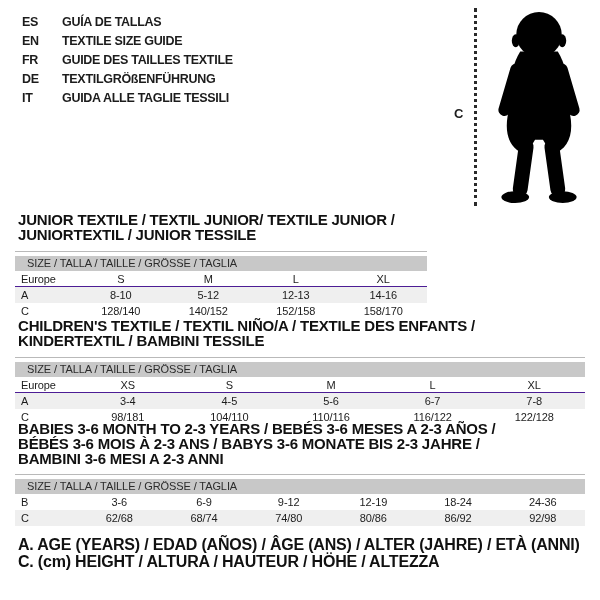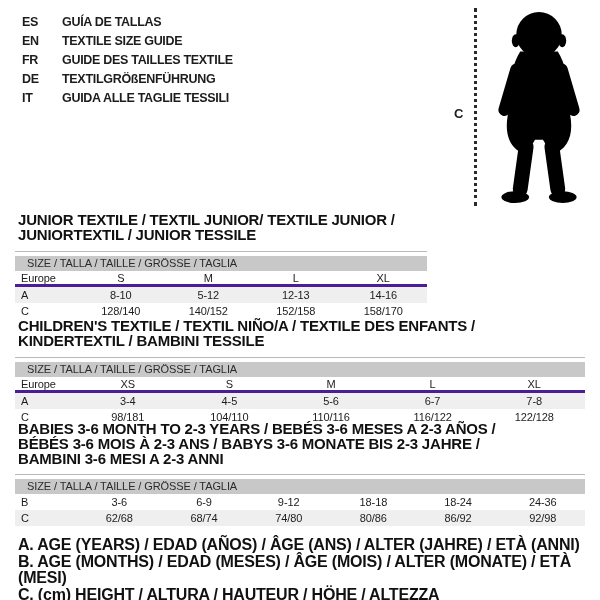--- a/index.html
+++ b/index.html
@@ -82,21 +82,21 @@
     letter-spacing: -0.1px;
   }
   .trow {
     display: flex;
     align-items: center;
     height: 16px;
     font-size: 11px;
     letter-spacing: -0.1px;
   }
   .trow.alt { background: #efefef; }
-  .trow.ruled { border-bottom: 3px solid #4c1d95; }
+  .trow.ruled { border-bottom: 1px solid #4c1d95; }
   .tlabel {
     width: 62px;
     padding-left: 6px;
     text-align: left;
   }
   .tcell { flex: 1; text-align: center; }
 
   #section-junior   { top: 212px; width: 412px; }
   #section-children { top: 318px; width: 570px; }
   #section-babies   { top: 421px; width: 570px; }
@@ -223,35 +223,34 @@
 
   <section class="size-section" id="section-babies">
     <h2 class="section-title">BABIES 3-6 MONTH TO 2-3 YEARS / BEBÉS 3-6 MESES A 2-3 AÑOS / BÉBÉS 3-6 MOIS À 2-3 ANS / BABYS 3-6 MONATE BIS 2-3 JAHRE / BAMBINI 3-6 MESI A 2-3 ANNI</h2>
     <div class="size-table">
       <div class="thead-bar">SIZE / TALLA / TAILLE / GRÖSSE / TAGLIA</div>
       <div class="trow">
         <span class="tlabel">B</span>
         <span class="tcell">3-6</span>
         <span class="tcell">6-9</span>
         <span class="tcell">9-12</span>
-        <span class="tcell">18-18</span>
+        <span class="tcell">12-19</span>
         <span class="tcell">18-24</span>
         <span class="tcell">24-36</span>
       </div>
       <div class="trow alt">
         <span class="tlabel">C</span>
         <span class="tcell">62/68</span>
         <span class="tcell">68/74</span>
         <span class="tcell">74/80</span>
         <span class="tcell">80/86</span>
         <span class="tcell">86/92</span>
         <span class="tcell">92/98</span>
       </div>
     </div>
   </section>
 
   <div class="footnotes">
     <div>A. AGE (YEARS) / EDAD (AÑOS) / ÂGE (ANS) / ALTER (JAHRE) / ETÀ (ANNI)</div>
-    <div>B. AGE (MONTHS) / EDAD (MESES) / ÂGE (MOIS) / ALTER (MONATE) / ETÀ (MESI)</div>
     <div>C. (cm) HEIGHT / ALTURA / HAUTEUR / HÖHE / ALTEZZA</div>
   </div>
 
 </div>
 
 </body></html>

